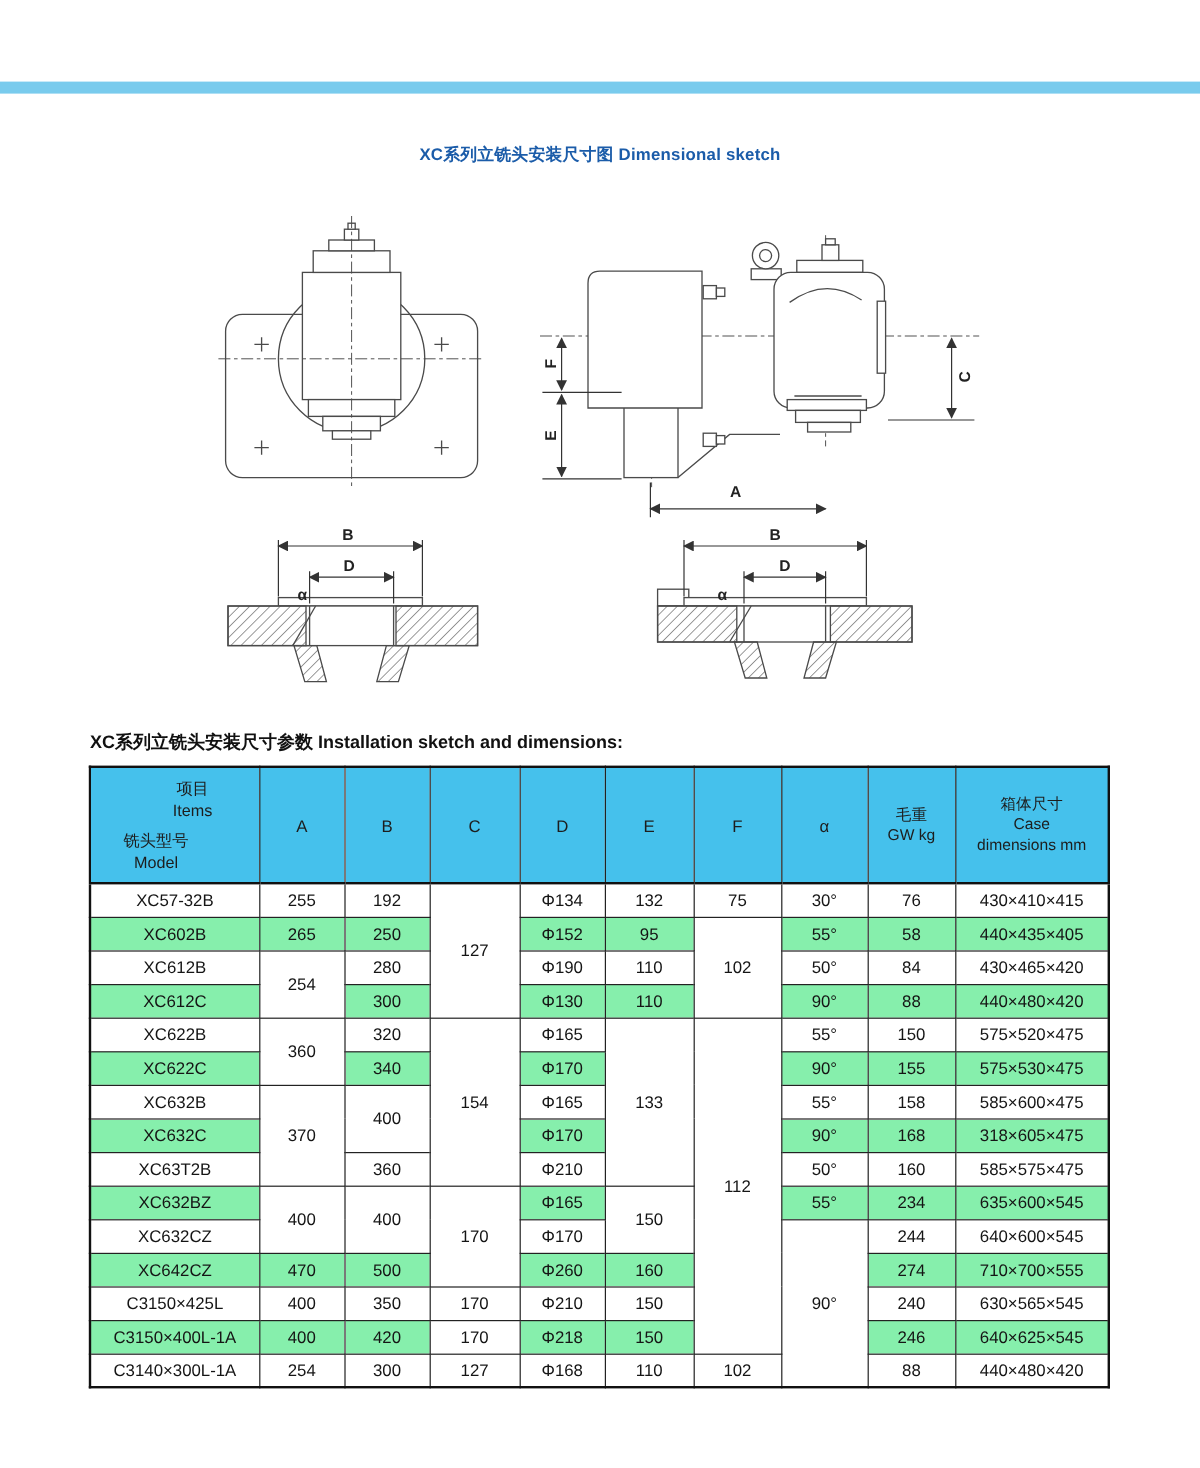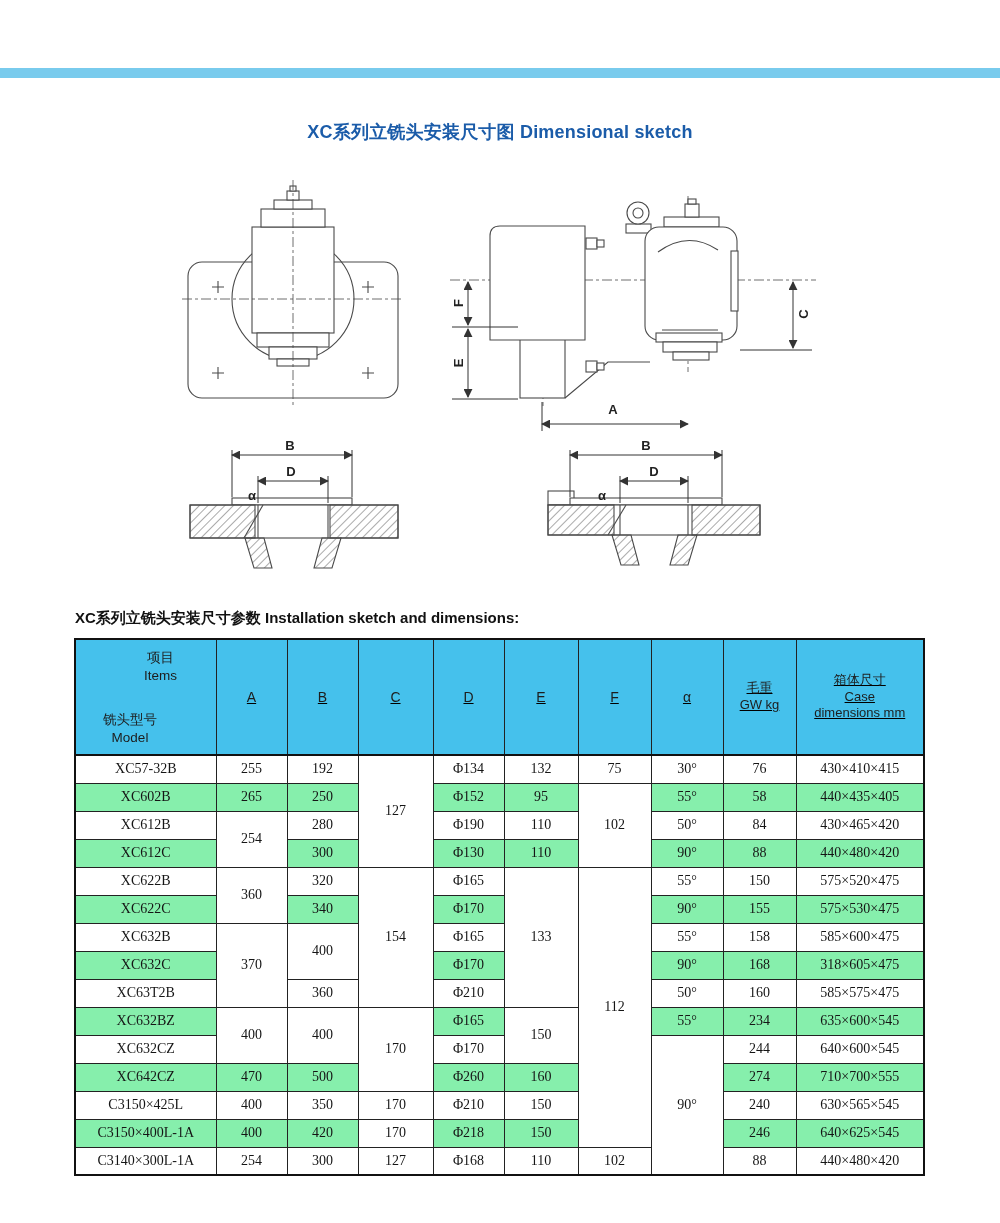--- a/index.html
+++ b/index.html
@@ -6,41 +6,41 @@
   body{
     width:1000px;height:1223px;position:relative;overflow:hidden;
     background:#ffffff;font-family:"Liberation Sans",sans-serif;
   }
   .top-bar{
     position:absolute;left:0;top:68px;width:1000px;height:10px;
     background:#79cbed;
   }
   .doc-title{
     position:absolute;left:0;top:120px;width:1000px;text-align:center;
-    font-size:18px;font-weight:bold;color:#1b5ca9;letter-spacing:.2px;
+    font-size:14px;font-weight:bold;color:#1b5ca9;letter-spacing:.2px;
   }
   .section-heading{
     position:absolute;left:75px;top:609px;
     font-size:15px;font-weight:bold;color:#111;
   }
   .drawings{position:absolute;left:0;top:0;width:1000px;height:1223px;}
   .drawings text{font-family:"Liberation Sans",sans-serif;font-size:13px;font-weight:bold;fill:#222;}
   .cl{stroke-dasharray:10 3 3 3;}
 
   .table-wrap{position:absolute;left:74px;top:638px;}
   table.spec{
     border-collapse:collapse;table-layout:fixed;width:849px;
     border:2px solid #111;
   }
   table.spec th,table.spec td{
     border:1px solid #222;text-align:center;vertical-align:middle;
     color:#151515;padding:0;overflow:hidden;
   }
-  table.spec thead tr{height:116px;text-decoration:underline;}
-  table.spec tbody tr{height:28px;font-family:Liberation Serif, serif;}
+  table.spec thead tr{height:97px;}
+  table.spec tbody tr{height:28px;}
   table.spec th{
     background:#45c1ec;font-weight:normal;font-size:14px;color:#1d1d1d;
     border-bottom:2px solid #111;
   }
   table.spec td{font-size:14px;background:#ffffff;}
   table.spec td.stripe{background:#86efac;}
   .corner{position:relative;
     background-image:linear-gradient(to bottom right,
       rgba(0,0,0,0) calc(50% - 0.7px), #222 calc(50% - 0.7px),
       #222 calc(50% + 0.7px), rgba(0,0,0,0) calc(50% + 0.7px));

